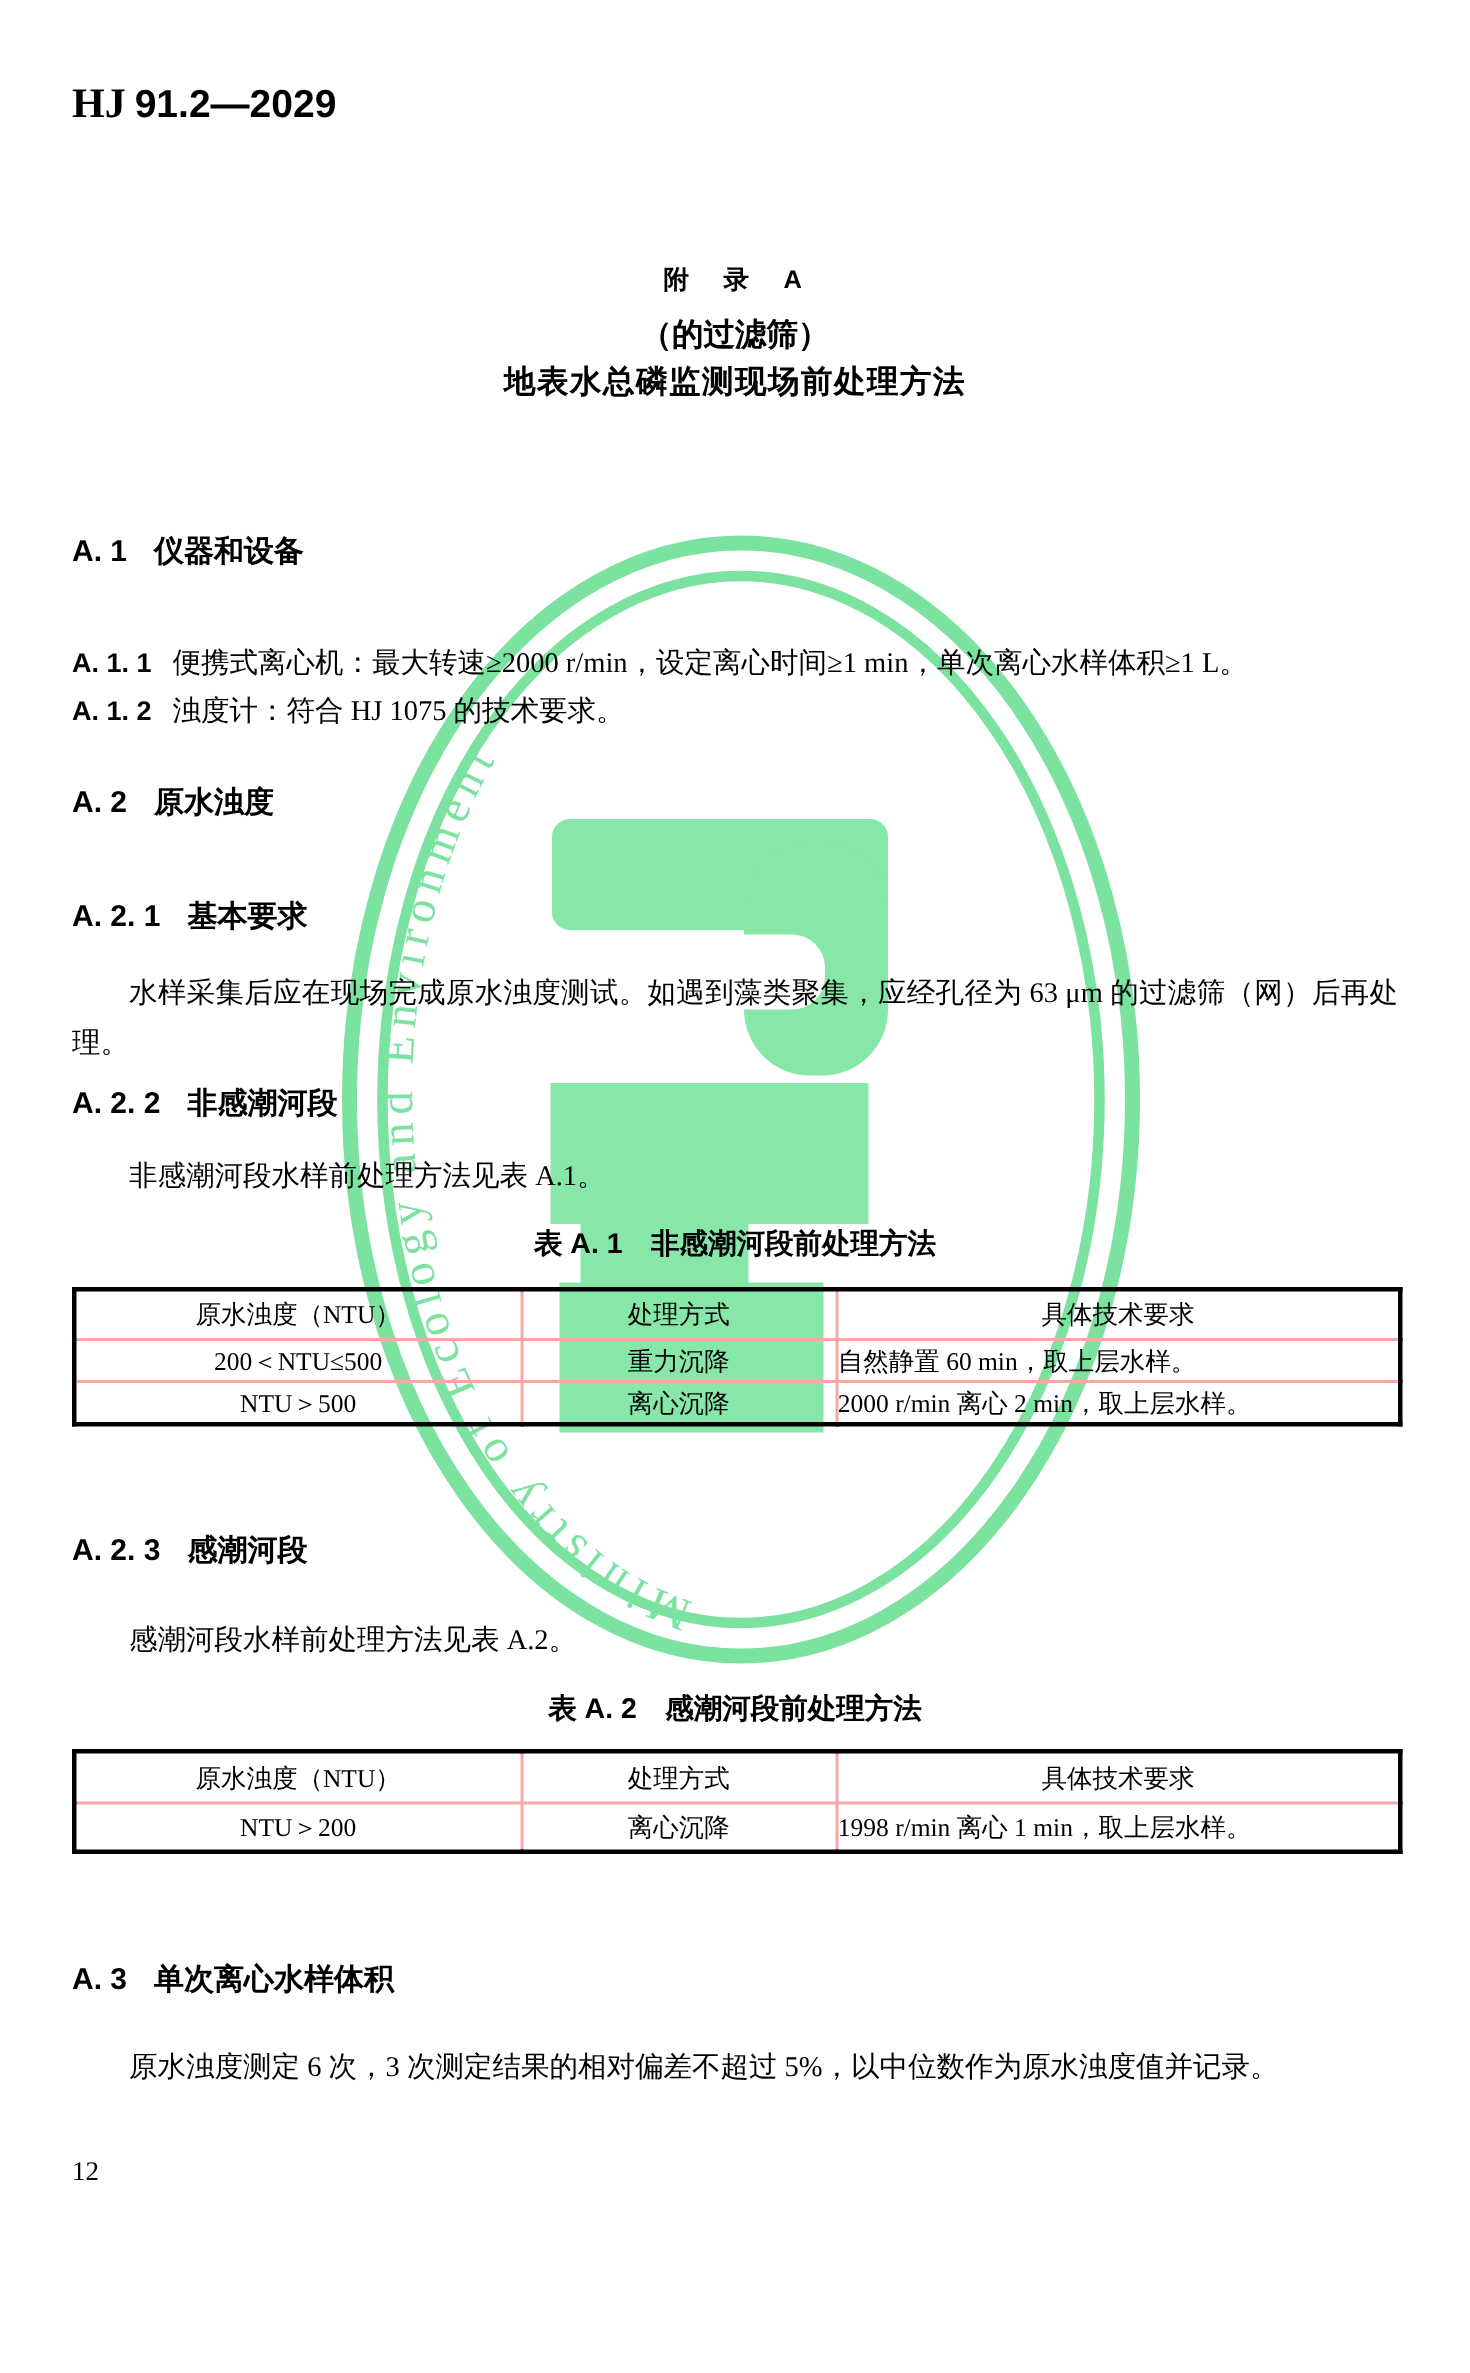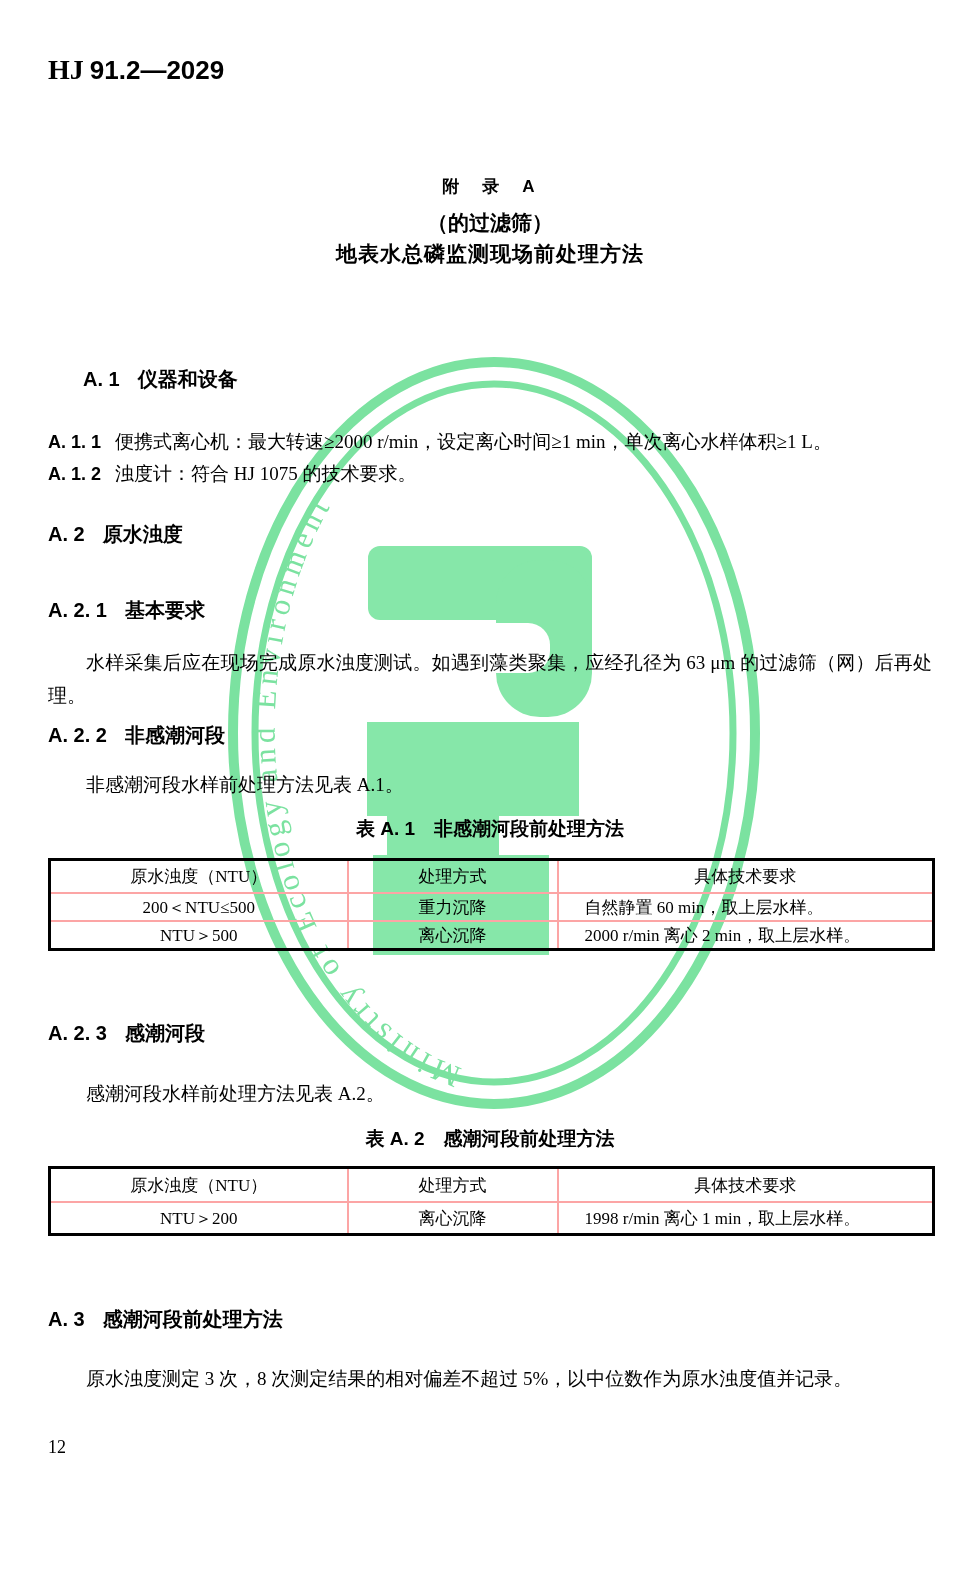--- a/index.html
+++ b/index.html
@@ -27,21 +27,21 @@
   .subline .hnum{font-family:"Liberation Sans",sans-serif;font-weight:bold;font-size:18px;margin-right:14px;}
 
   .para{left:48px;width:884px;font-size:19px;line-height:33px;text-align:justify;}
   .para.indent{text-indent:38px;}
   .para.oneline{line-height:26px;}
 
   .caption{left:48px;width:884px;text-align:center;font-family:"Liberation Sans",sans-serif;font-weight:bold;font-size:19px;}
 
   table.std{border-collapse:collapse;table-layout:fixed;width:884px;background:transparent;border:3px solid #000;}
   table.std th,table.std td{border:2px solid #fca5a5;font-weight:normal;font-size:17px;text-align:center;padding:0;font-family:"Liberation Serif",serif;}
-  table.std td.cell-left{text-align:left;padding-left:26px;}
+  table.std td.cell-left{text-align:left;padding-left:0;}
   .tbl1{left:48px;top:858px;}
   .tbl1 th{height:31px;}
   .tbl1 td{height:26px;}
   .tbl2{left:48px;top:1166px;}
   .tbl2 th{height:32px;}
   .tbl2 td{height:30px;}
 
   .pageno{left:48px;top:1437px;font-size:18px;}
 </style>
 </head>
@@ -69,21 +69,21 @@
   <div class="layer">
 
     <div class="abs doc-code">
       <span class="pfx">HJ</span><span class="num">91.2—2029</span>
     </div>
 
     <div class="abs title-line t-l1">附　录　A</div>
     <div class="abs title-line t-l2">（的过滤筛）</div>
     <div class="abs title-line t-l3">地表水总磷监测现场前处理方法</div>
 
-    <div class="abs hd" style="top:366px;margin-left:35px;">
+    <div class="abs hd" style="top:354px;">
       <span class="hnum">A. 1</span><span>仪器和设备</span>
     </div>
     <div class="abs subline" style="top:429px;">
       <span class="hnum">A. 1. 1</span><span>便携式离心机：最大转速≥2000 r/min，设定离心时间≥1 min，单次离心水样体积≥1 L。</span>
     </div>
     <div class="abs subline" style="top:461px;">
       <span class="hnum">A. 1. 2</span><span>浊度计：符合 HJ 1075 的技术要求。</span>
     </div>
 
     <div class="abs hd" style="top:521px;">
@@ -152,20 +152,20 @@
       <tbody>
         <tr>
           <td>NTU＞200</td>
           <td>离心沉降</td>
           <td class="cell-left">1998 r/min 离心 1 min，取上层水样。</td>
         </tr>
       </tbody>
     </table>
 
     <div class="abs hd" style="top:1306px;">
-      <span class="hnum">A. 3</span><span>感潮河段前处理方法</span>
+      <span class="hnum">A. 3</span><span>单次离心水样体积</span>
     </div>
-    <div class="abs para indent oneline" style="top:1366px;">原水浊度测定 3 次，8 次测定结果的相对偏差不超过 5%，以中位数作为原水浊度值并记录。</div>
+    <div class="abs para indent oneline" style="top:1366px;">原水浊度测定 6 次，3 次测定结果的相对偏差不超过 5%，以中位数作为原水浊度值并记录。</div>
 
     <div class="abs pageno">12</div>
 
   </div>
 </div>
 
 </body></html>

